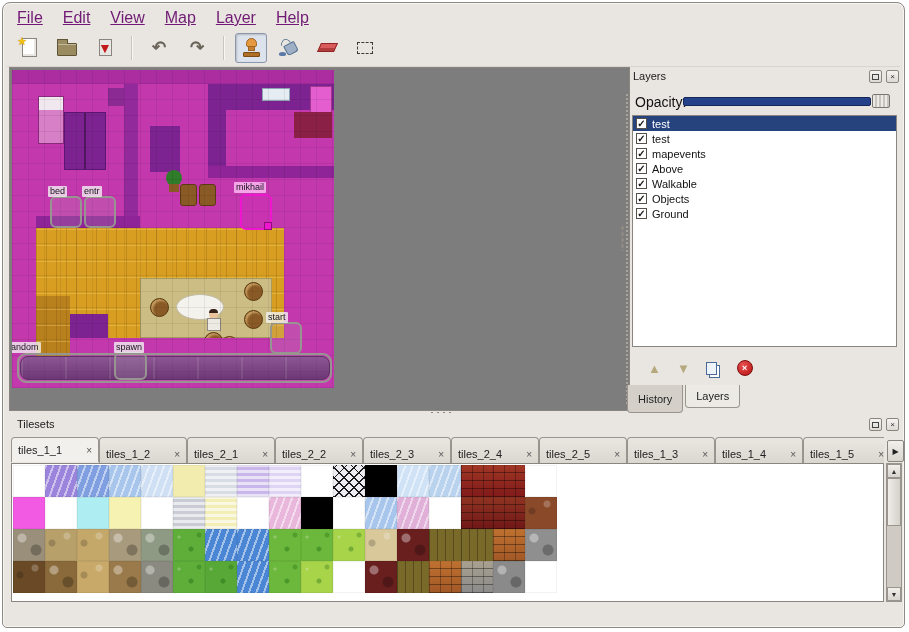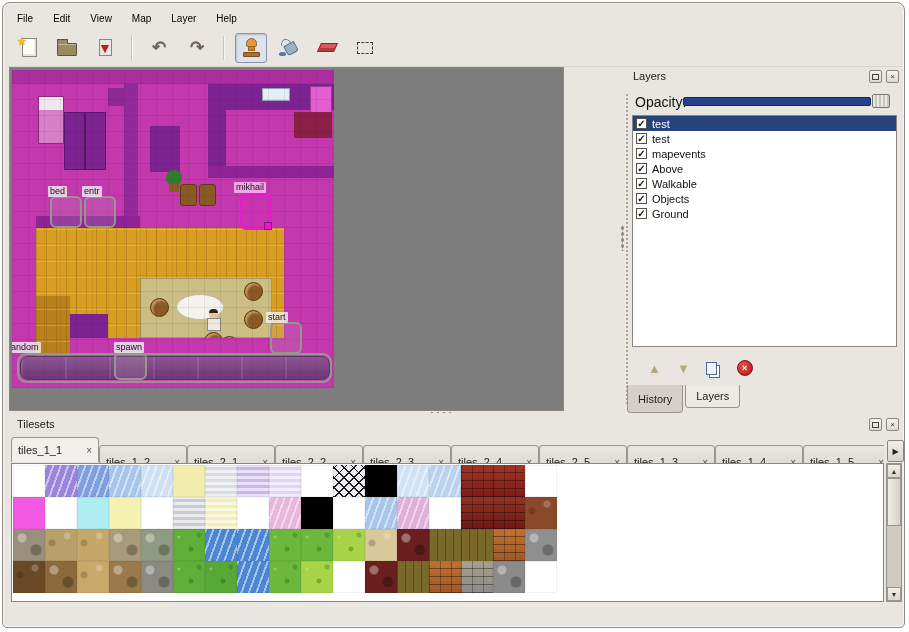--- a/index.html
+++ b/index.html
@@ -5,21 +5,21 @@
   * { box-sizing: border-box; margin: 0; padding: 0; }
   html,body { width:909px; height:632px; background:#ffffff; overflow:hidden;
               font-family:"Liberation Sans", sans-serif; }
   .window { position:absolute; left:2px; top:2px; width:903px; height:626px;
             background:#e9e6e1; border:1px solid #8f8a84; border-radius:8px 8px 5px 5px;
             box-shadow: inset 0 0 0 1px #f6f4f1; }
   .window > * { position:absolute; }
 
   
   .menubar { left:4px; top:4px; right:4px; height:22px; display:flex; align-items:center; }
-  .menu-item { font-size:10px; color:#000000; padding:3px 10px; }
+  .menu-item { font-size:16px; color:#701a75; padding:3px 10px;text-decoration:underline; }
 
   
   .toolbar { left:4px; top:26px; right:4px; height:38px; display:flex; align-items:center;
              border-bottom:1px solid #d8d4cf; }
   .tbtn { width:32px; height:30px; display:flex; align-items:center; justify-content:center;
           border:1px solid transparent; border-radius:3px; margin-left:6px; position:relative; }
   .tbtn.active { border:1px solid #8a96ac; background:#dde3ec; box-shadow:inset 1px 1px 2px rgba(0,0,0,.18); }
   .tsep { width:2px; height:24px; margin:0 4px 0 10px; border-left:1px solid #c9c4be; border-right:1px solid #f8f6f3; }
   .pg { width:15px; height:19px; background:#fff; border:1px solid #8a857f; box-shadow:inset -2px -2px 0 #e9e6e1; }
   .star-ic { position:absolute; left:3px; top:1px; color:#f2c018; font-size:11px; text-shadow:0 0 1px #a07800; }
@@ -39,21 +39,21 @@
   .bucket-handle { position:absolute; left:3px; top:1px; width:10px; height:10px; border:1px solid #54708e;
                    border-radius:50%; border-right-color:transparent; border-bottom-color:transparent; transform:rotate(25deg); }
   .bucket-body { position:absolute; left:7px; top:5px; width:12px; height:11px; background:#9eb0c6;
                  border:1px solid #54708e; border-radius:1px 1px 3px 3px; transform:rotate(-28deg); }
   .bucket-spill { position:absolute; left:1px; bottom:2px; width:7px; height:4px; background:#5878a8; border-radius:50% 50% 40% 40%; }
   .eraser-ic { width:17px; height:9px; background:#d85a5a; border:1px solid #8f2525; transform:skewX(-24deg);
                box-shadow:inset 0 -3px 0 #b03c3c; }
   .select-ic { width:16px; height:12px; border:1px dashed #3a3a3a; }
 
   
-  .map-view { left:6px; top:64px; width:555px; height:344px; background:#7d7d7d; border:1px solid #8a857f; overflow:hidden; }
+  .map-view { left:6px; top:64px; width:621px; height:344px; background:#7d7d7d; border:1px solid #8a857f; overflow:hidden; }
   .map { position:absolute; left:2px; top:2px; width:322px; height:318px; background:#c438ae; overflow:hidden; }
   .ms { position:absolute; }
   .m-wood { background-image:repeating-linear-gradient(90deg,rgba(110,60,0,.22) 0 1px,transparent 1px 10px),
             repeating-linear-gradient(0deg,rgba(255,225,130,.3) 0 1px,transparent 1px 16px); }
   .grid-ov { position:absolute; inset:0; z-index:5; pointer-events:none;
              background-image:repeating-linear-gradient(0deg,rgba(0,0,0,.07) 0 1px,transparent 1px 16px),
              repeating-linear-gradient(90deg,rgba(0,0,0,.07) 0 1px,transparent 1px 16px); }
   .obj { position:absolute; border:2px solid #97958f; border-radius:6px; background:rgba(185,185,185,.18); z-index:6; }
   .obj.sel { border-color:#ef16cf; background:rgba(239,22,207,.13); }
   .objhandle { position:absolute; width:8px; height:8px; background:#ef16cf; border:1px solid #8f0c7c; z-index:7; }
@@ -100,21 +100,21 @@
   .del-ic { width:16px; height:16px; border-radius:50%; background:radial-gradient(circle at 35% 30%,#e85050,#b81212);
             border:1px solid #7d0c0c; color:#fff; font-size:9px; font-weight:bold; display:flex; align-items:center; justify-content:center; }
   .dock-tabs { left:2px; top:318px; height:26px; display:flex; gap:2px; }
   .btab { height:28px; padding:0 10px; font-size:11px; display:flex; align-items:center;
           border:1px solid #9a948e; border-top:none; border-radius:0 0 4px 4px; background:#d4d0c9; color:#222; }
   .btab.active { height:23px; background:#eceae5; }
 
   
   .tiles-dock { left:6px; top:412px; width:895px; height:190px; }
   .ttab-bar { left:2px; top:22px; right:20px; height:26px; display:flex; overflow:hidden; }
-  .ttab { flex:none; width:88px; height:33px; margin-top:8px; display:flex; align-items:center; justify-content:space-between;
+  .ttab { flex:none; width:88px; height:33px; margin-top:0; display:flex; align-items:center; justify-content:space-between;
           padding:0 6px; border:1px solid #9a948e; border-bottom:none; border-radius:4px 4px 0 0;
           background:linear-gradient(#eae7e2,#d6d2cb); font-size:11px; color:#222; }
   .ttab.active { height:25px; margin-top:0; background:#f2f0ec; position:relative; z-index:2; }
   .tclose { font-size:10px; color:#555; margin-left:4px; }
   .ttab-scroll { right:0; top:25px; width:17px; height:22px; border:1px solid #8a857f; border-radius:2px;
                  background:linear-gradient(#f2efeb,#d8d4ce); display:flex; align-items:center; justify-content:center;
                  font-size:8px; color:#222; }
   .tile-area { left:2px; top:48px; right:20px; bottom:3px; background:#fff; border:1px solid #8a857f; overflow:hidden; }
   .tile-grid { position:absolute; left:1px; top:1px; display:grid; grid-template-columns:repeat(17,32px); grid-auto-rows:32px; }
   .tile { box-shadow:inset 0 0 0 1px rgba(0,0,0,.05); }

